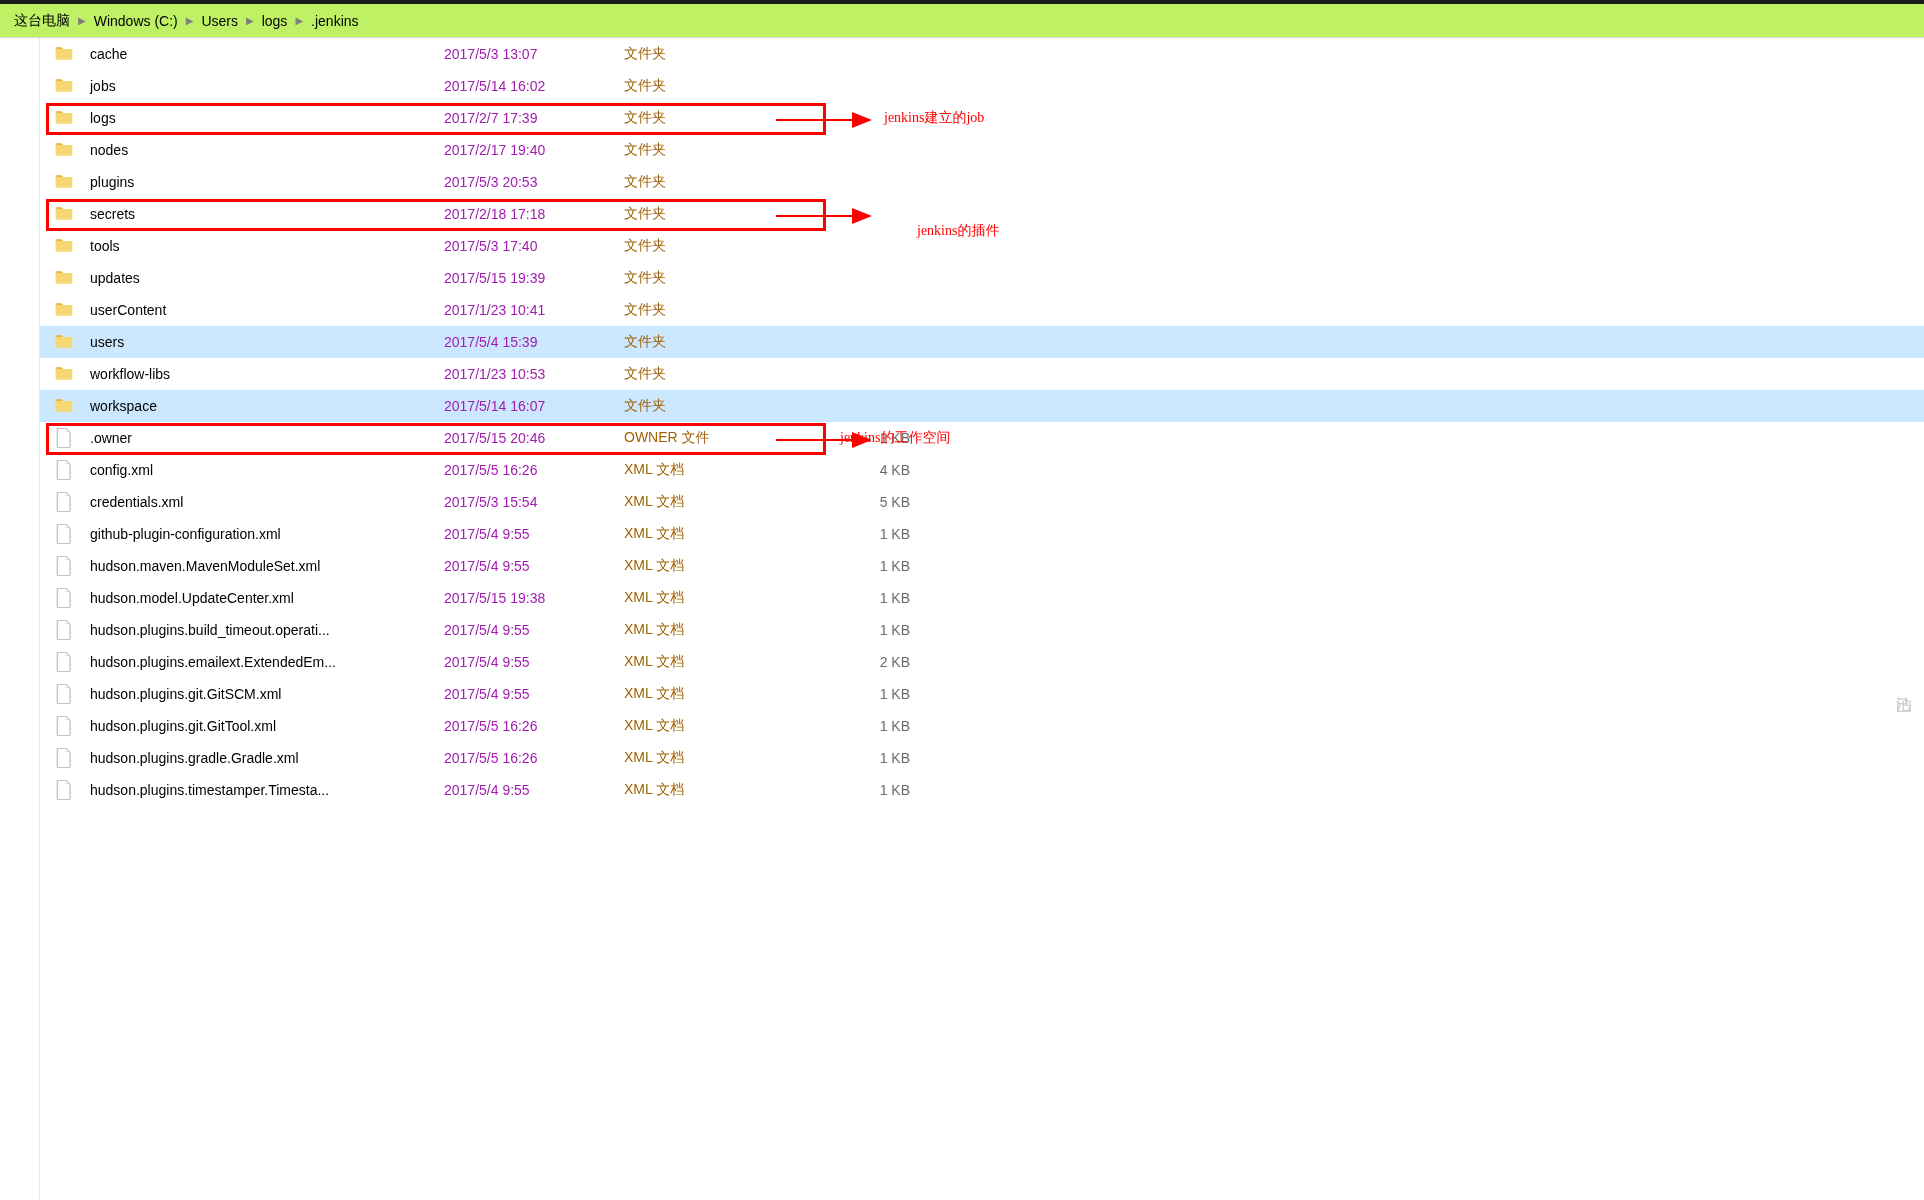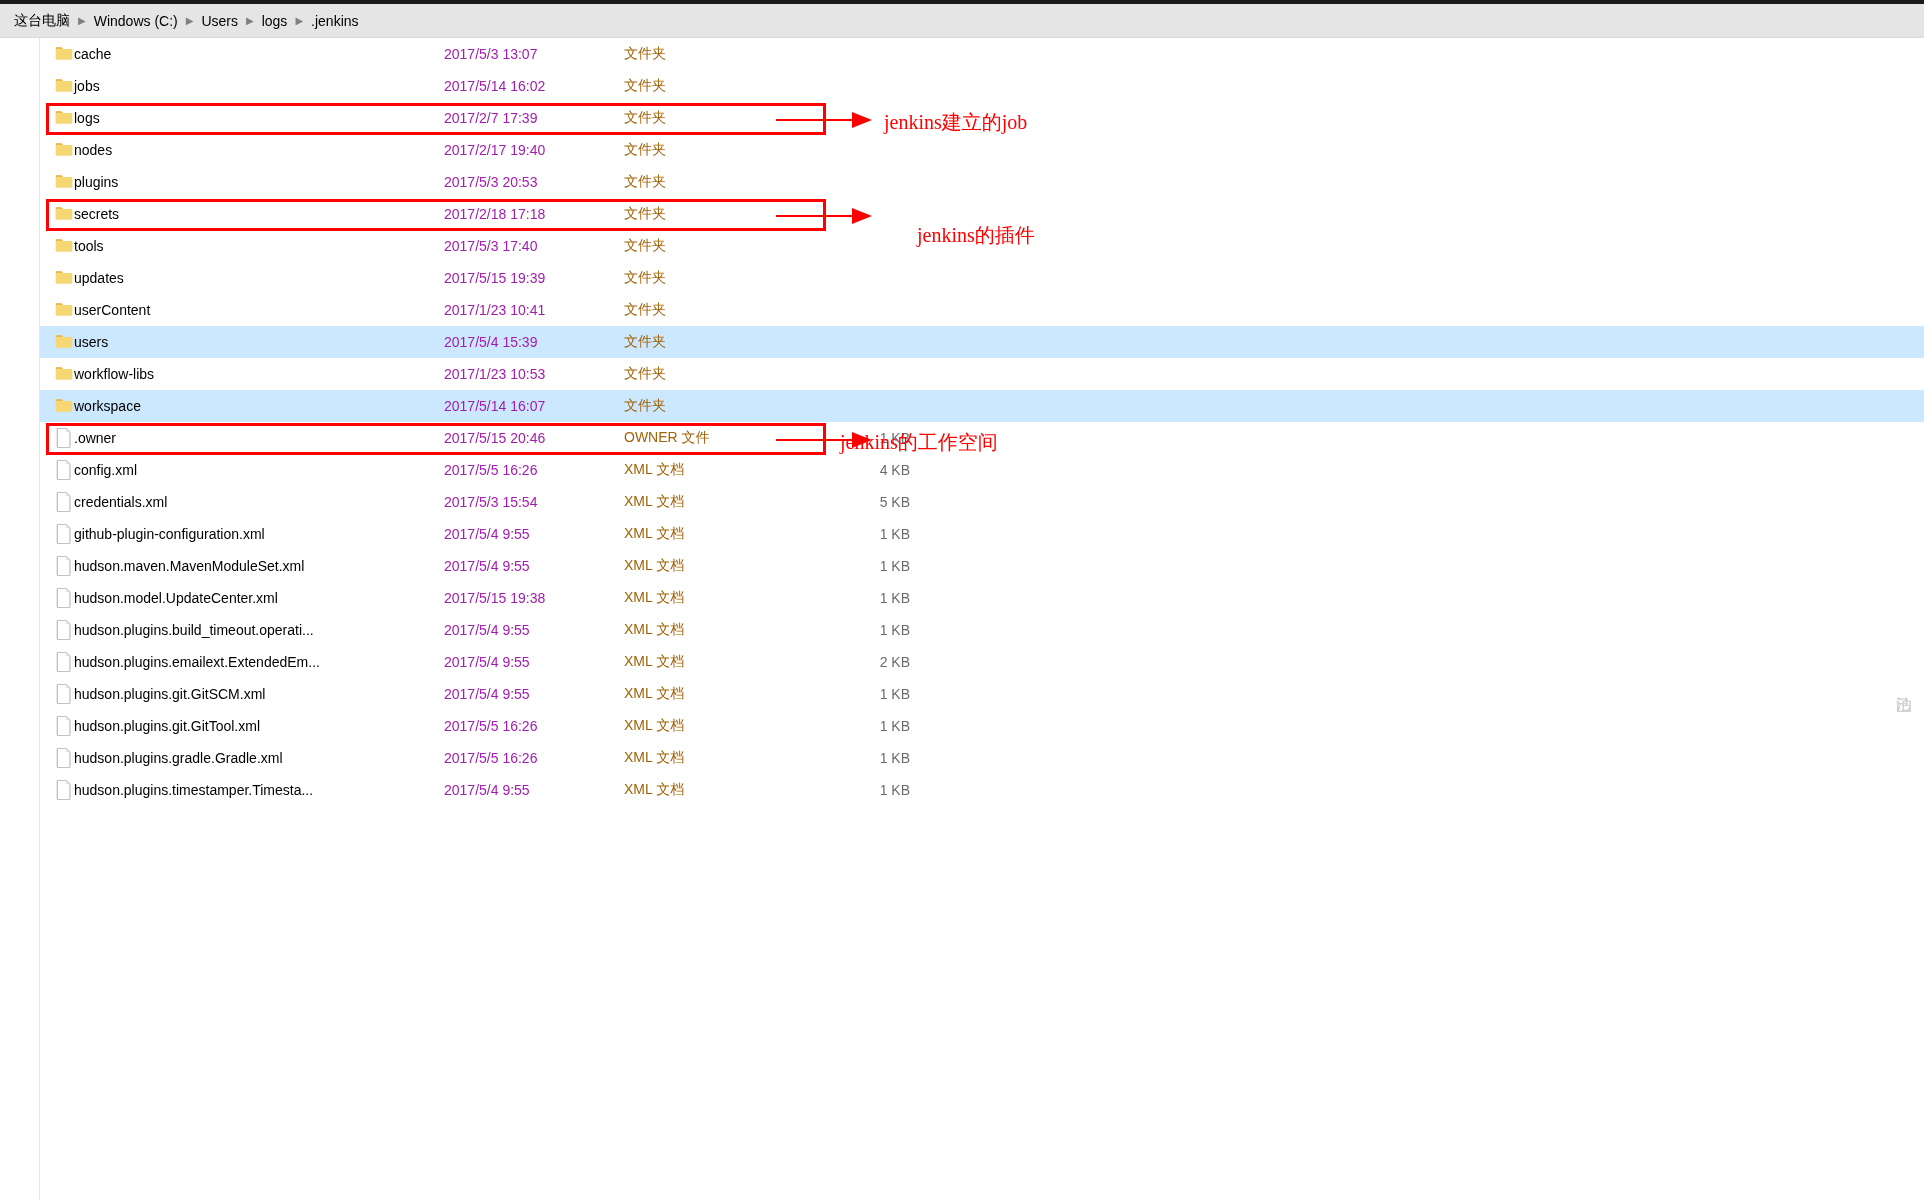--- a/index.html
+++ b/index.html
@@ -13,21 +13,21 @@
       overflow: hidden;
       position: relative;
     }
     .title-bar {
       background: #1a1a1a;
       height: 4px;
     }
     .breadcrumb {
       display: flex;
       align-items: center;
-      background: #e5e5e5;
+      background: #bef264;
       border-bottom: 1px solid #d9d9d9;
       height: 34px;
       padding-left: 8px;
       font-size: 14px;
     }
     .breadcrumb span.crumb { padding: 0 6px; cursor: default; }
     .breadcrumb span.sep { color: #808080; font-family: "Segoe UI Symbol", sans-serif; font-size: 10px; padding: 0 2px; }
     .content-wrap {
       display: flex;
       height: calc(100% - 38px);
@@ -51,38 +51,38 @@
     .sort-arrow { margin-left: 120px; color:#5a5a5a; font-size:10px; }
     .rows { }
     .row {
       display: flex;
       align-items: center;
       height: 32px;
       position: relative;
     }
     .row.selected { background: #cce8ff; }
     .row .cell { padding-left: 14px; font-size: 14px; white-space: nowrap; overflow:hidden; text-overflow: ellipsis;}
-    .row .cell-name { width: 390px; display: flex; align-items: center; gap: 0; }
+    .row .cell-name { width: 390px; display: flex; align-items: center; gap: 16px; }
     .row .cell-date { width: 180px; color:#a21caf; }
     .row .cell-type { width: 180px; color:#a16207; }
     .row .cell-size { width: 160px; text-align: right; padding-right: 40px; color:#6b6b6b; }
     .icon { width: 20px; height: 20px; flex-shrink: 0; display:inline-flex; align-items:center; justify-content:center; }
     .folder-icon svg { width:20px; height:20px; }
     .file-icon svg { width:18px; height:22px; }
     .highlight-box {
       position: absolute;
       border: 3px solid #ff0000;
       pointer-events: none;
       z-index: 5;
     }
     .annotation {
       position: absolute;
       color: #ff0000;
       font-family: "SimSun", "宋体", serif;
-      font-size: 20px;
+      font-size: 14px;
       z-index: 6;
       pointer-events:none;
     }
     .arrow {
       position: absolute;
       z-index: 5;
       pointer-events:none;
     }
     .right-gutter-text {
       position:absolute;

